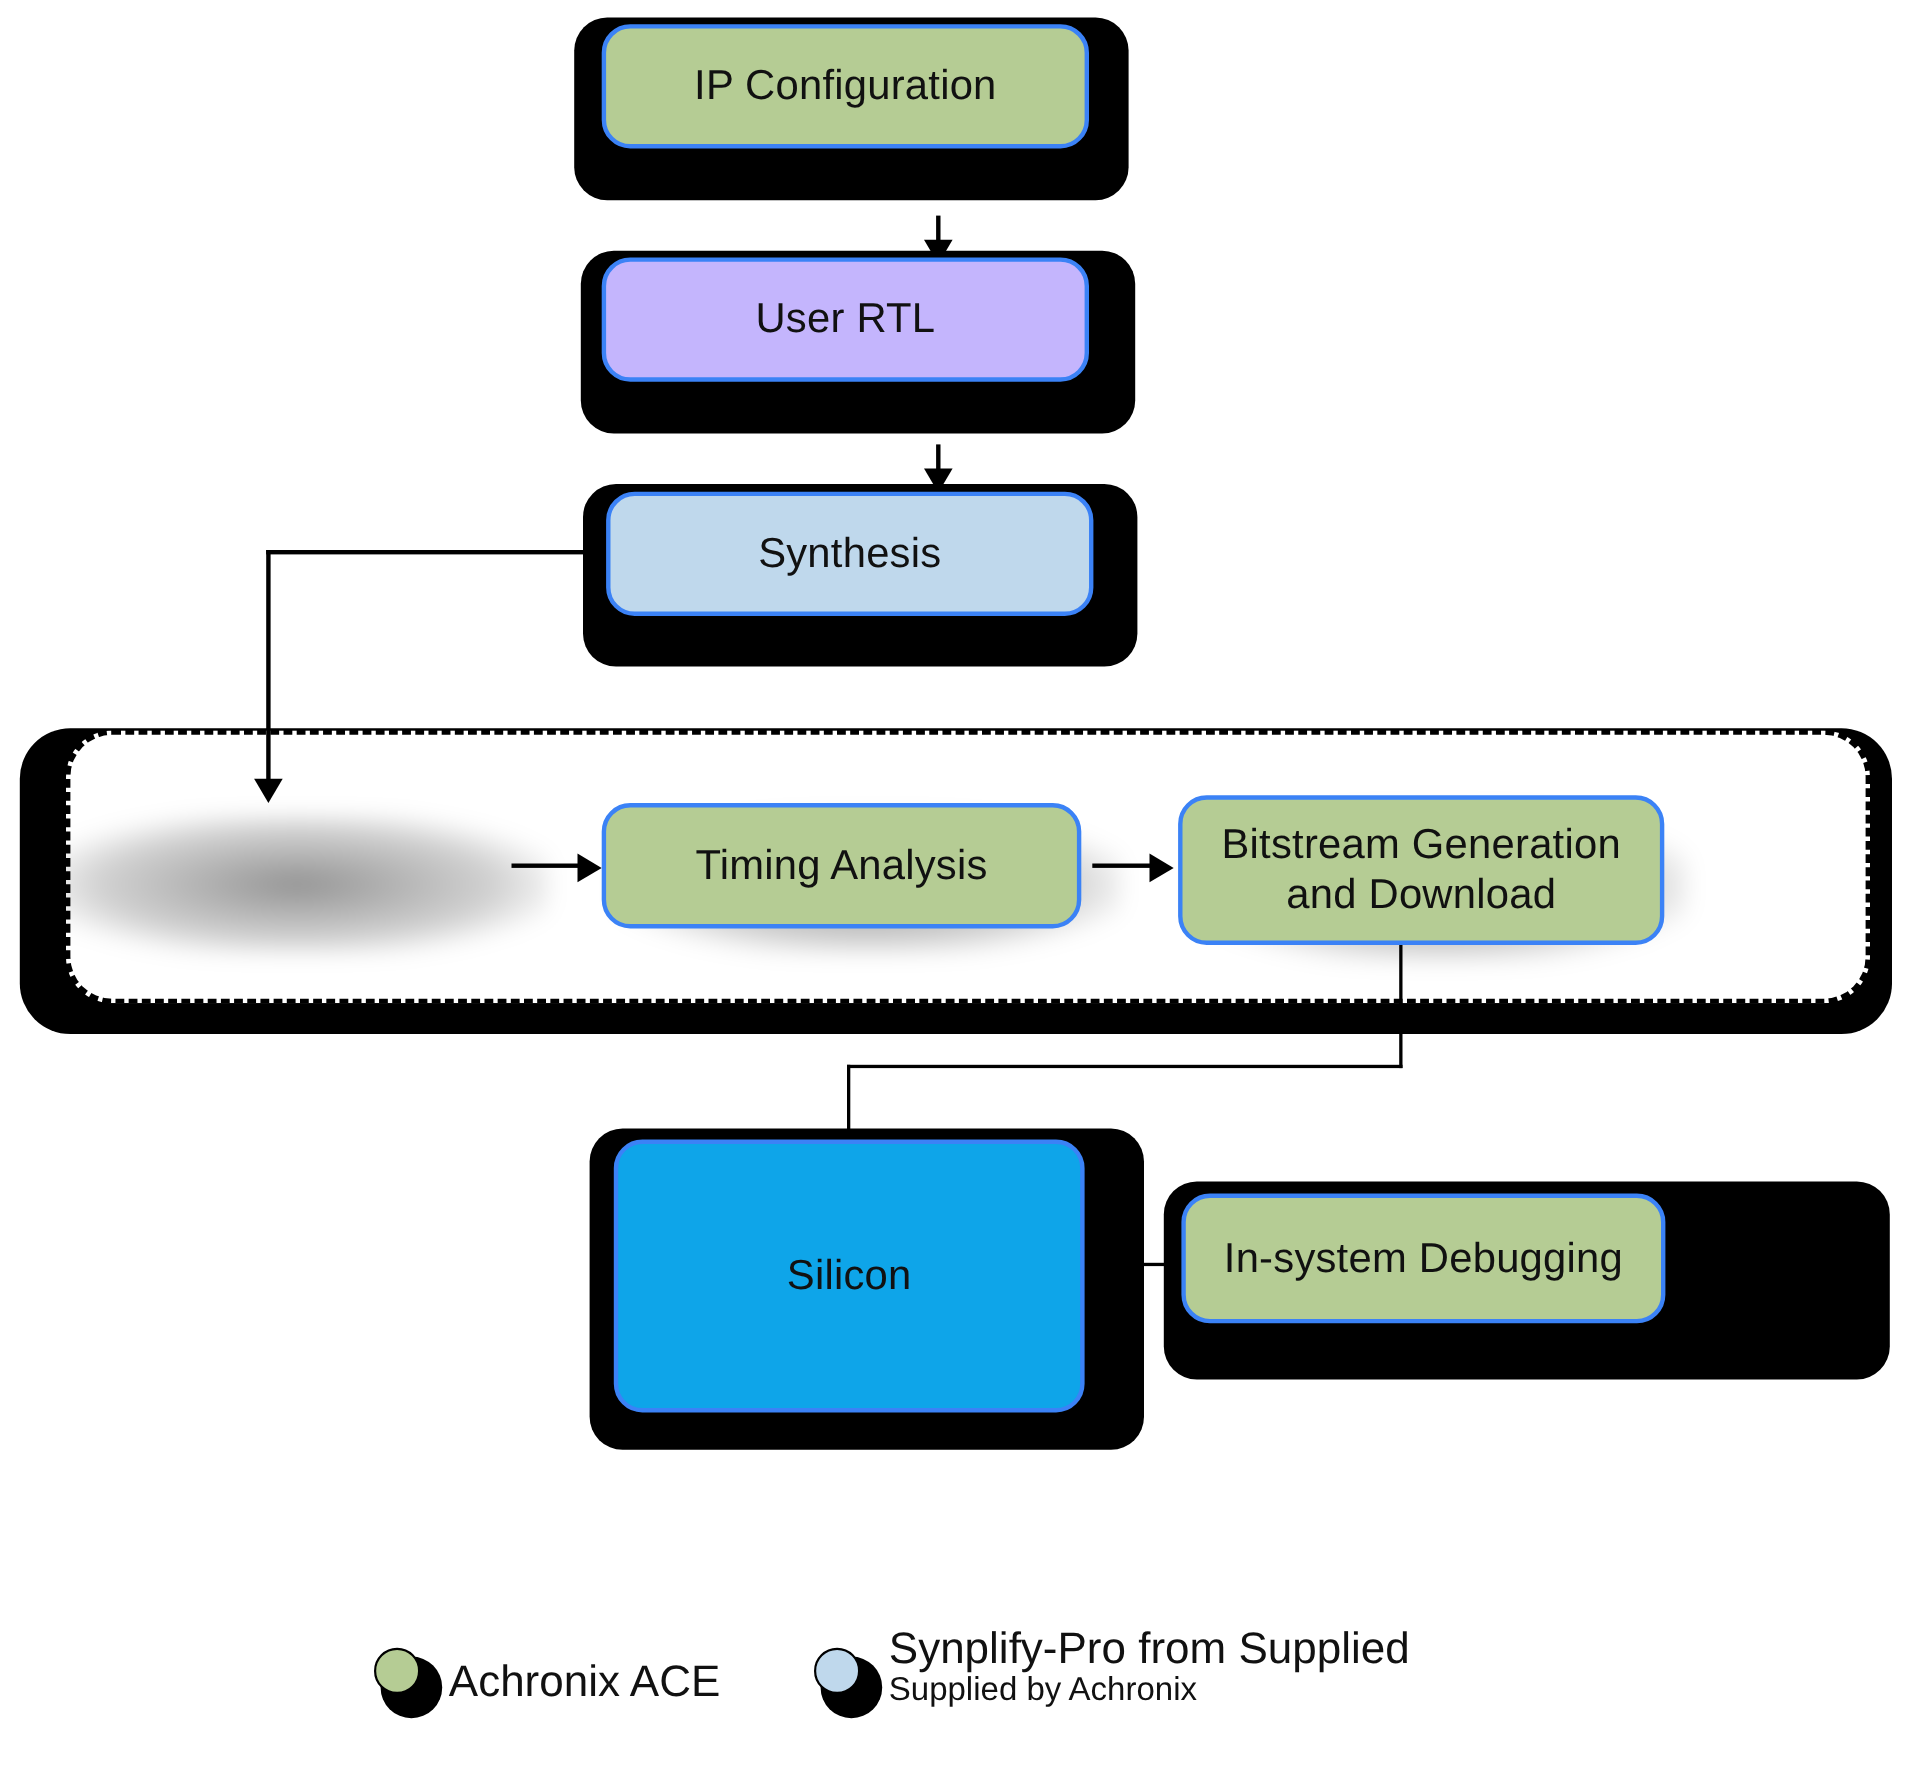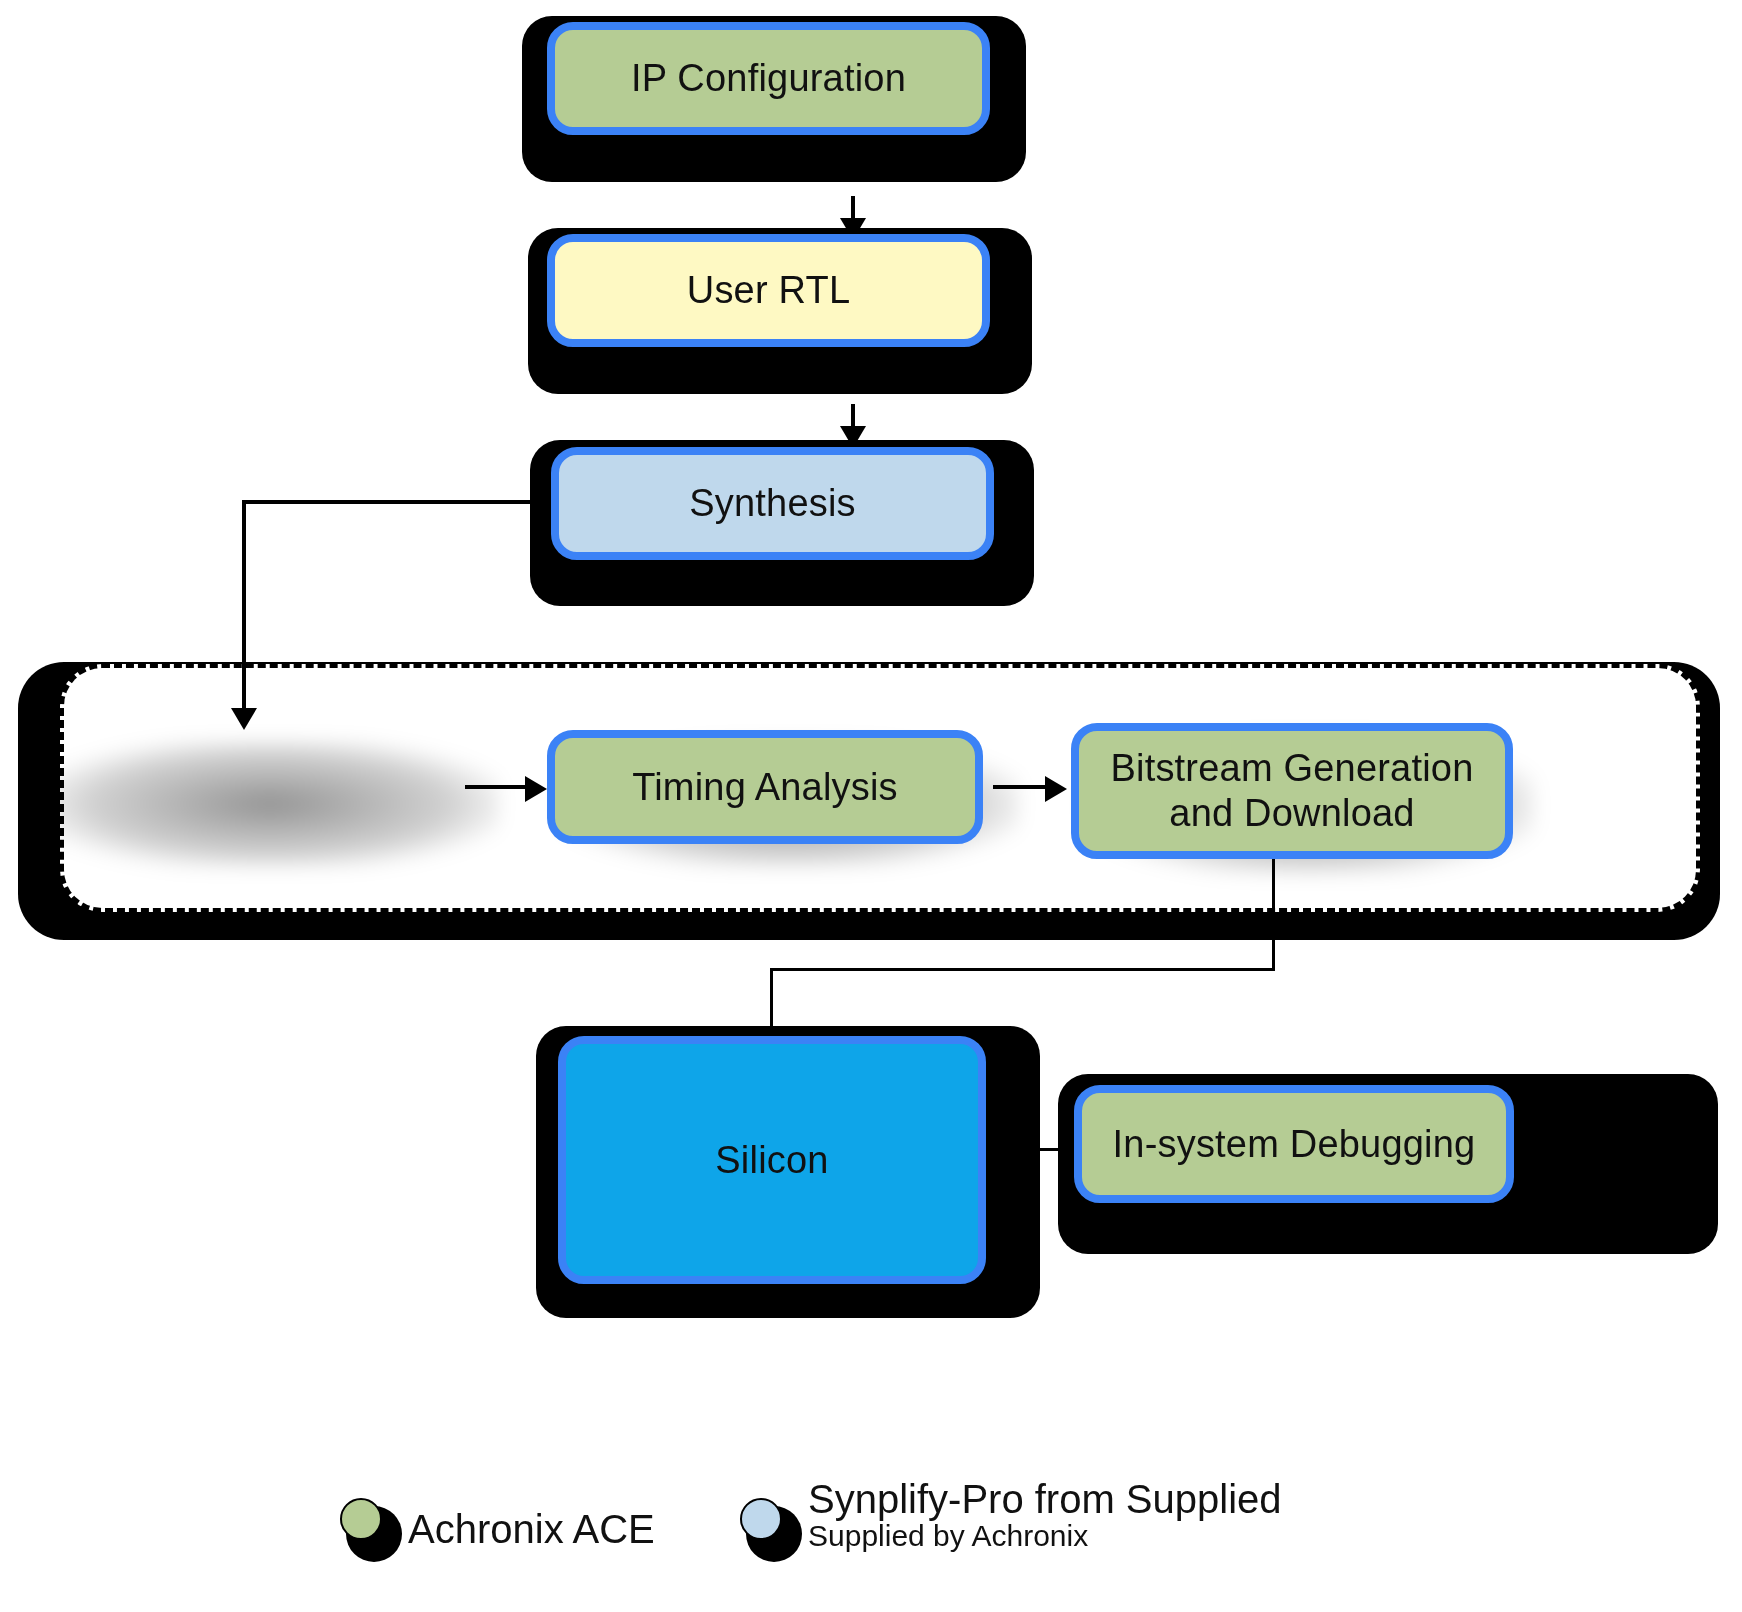--- a/index.html
+++ b/index.html
@@ -16,21 +16,21 @@
     height: 1612px;
     background: #ffffff;
     overflow: hidden;
   }
 
   
   .node {
     position: absolute;
     box-sizing: border-box;
     border-radius: 26px;
-    border: 8px solid #3b82f6;
+    border: 4px solid #3b82f6;
     display: flex;
     align-items: center;
     justify-content: center;
     text-align: center;
     color: #111111;
     font-size: 38px;
     line-height: 1.18;
     letter-spacing: 0.2px;
     z-index: 6;
     padding: 0 14px;
@@ -49,21 +49,21 @@
     position: absolute;
     border-radius: 26px;
     background: radial-gradient(ellipse at center, rgba(0,0,0,0.42) 0%, rgba(0,0,0,0.18) 55%, rgba(0,0,0,0) 78%);
     filter: blur(9px);
     z-index: 4;
   }
 
   .fill-green  { background: #b5cc94; }
   .fill-blue   { background: #bfd8ec; }
   .fill-yellow { background: #0ea5e9; }
-  .fill-white  { background: #fef9c3; }
+  .fill-white  { background: #c4b5fd; }
 
   
   .group-shadow {
     position: absolute;
     background: #000000;
     border-radius: 46px;
     z-index: 2;
   }
   .group-box {
     position: absolute;

